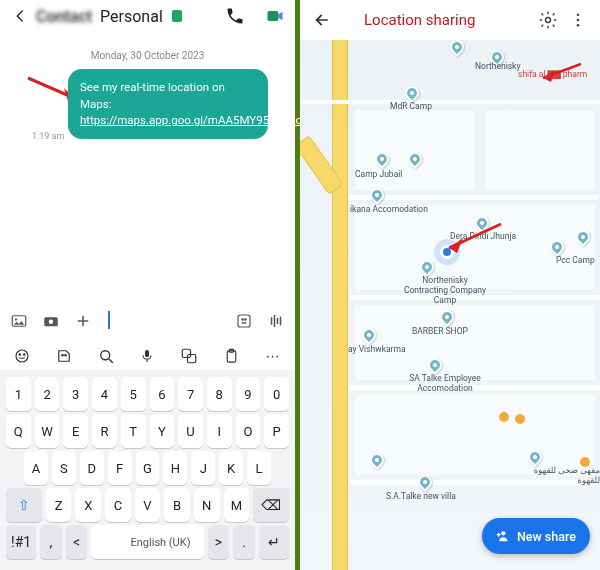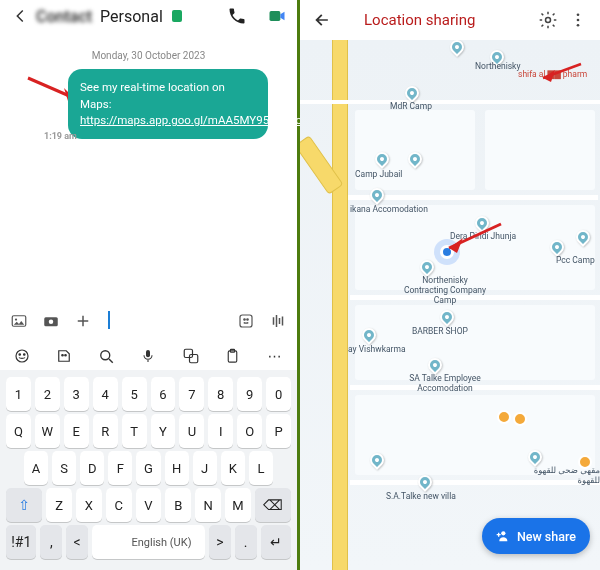--- a/index.html
+++ b/index.html
@@ -1,34 +1,34 @@
 <!DOCTYPE html>
 <html><head>
 <meta charset="utf-8">
 <style>
   * { box-sizing: border-box; margin: 0; padding: 0; font-family: -apple-system, Roboto, Arial, sans-serif; }
   body { width: 600px; height: 570px; display: flex; overflow: hidden; background: #fff; }
   .pane { position: relative; height: 570px; }
-  .left { width: 300px; border-right: 3px solid #4d7c0f; display: flex; flex-direction: column; }
+  .left { width: 300px; border-right: 5px solid #4d7c0f; display: flex; flex-direction: column; }
   .right { width: 300px; background: #eef3f7; }
 
   
   .chat-header { display: flex; align-items: center; padding: 6px 10px 4px; gap: 6px; }
   .contact-name { font-size: 16px; font-weight: 500; color: #222; filter: blur(2px); flex: 0 0 auto; }
   .personal { font-size: 16px; color: #222; margin-left: 2px; }
   .tag { display: inline-block; width: 10px; height: 12px; background: #1aa861; border-radius: 2px; margin-left: 3px; }
   .hdr-actions { margin-left: auto; display: flex; gap: 20px; align-items: center; }
   .hdr-ico { width: 20px; height: 20px; display: flex; align-items: center; justify-content: center; }
 
   .chat-body { flex: 1; padding: 6px 8px; position: relative; }
   .date-stamp { text-align: center; font-size: 10px; color: #888; margin: 14px 0 8px; }
   .bubble { background: #1aa795; color: #fff; border-radius: 14px; padding: 10px 12px; width: 200px; font-size: 11.5px; line-height: 1.45; margin-left: 60px; position: relative; }
   .bubble a { color: #fff; text-decoration: underline; }
   .tail-blur { filter: blur(2px); }
-  .ts { position: absolute; left: 36px; bottom: -2px; font-size: 9px; color: #999; font-weight: bold; }
+  .ts { position: absolute; left: 24px; bottom: -2px; font-size: 9px; color: #999; }
   .bubble-wrap { position: relative; margin-top: 8px; }
 
   .arrow-red { position: absolute; pointer-events: none; }
   .arrow-red.l1 { left: 24px; top: 44px; width: 60px; height: 30px; }
 
   .compose { display: flex; align-items: center; padding: 8px 10px; gap: 14px; border-top: 1px solid rgba(0,0,0,0); }
   .compose .ico { width: 18px; height: 18px; color: #555; display:flex; align-items:center; justify-content:center;}
   .compose-input { flex: 1; height: 22px; position: relative; }
   .cursor { position: absolute; left: 2px; top: 1px; width: 1.5px; height: 18px; background: #1c7ed6; }
   .compose-right { display: flex; gap: 14px; margin-left: auto; }

